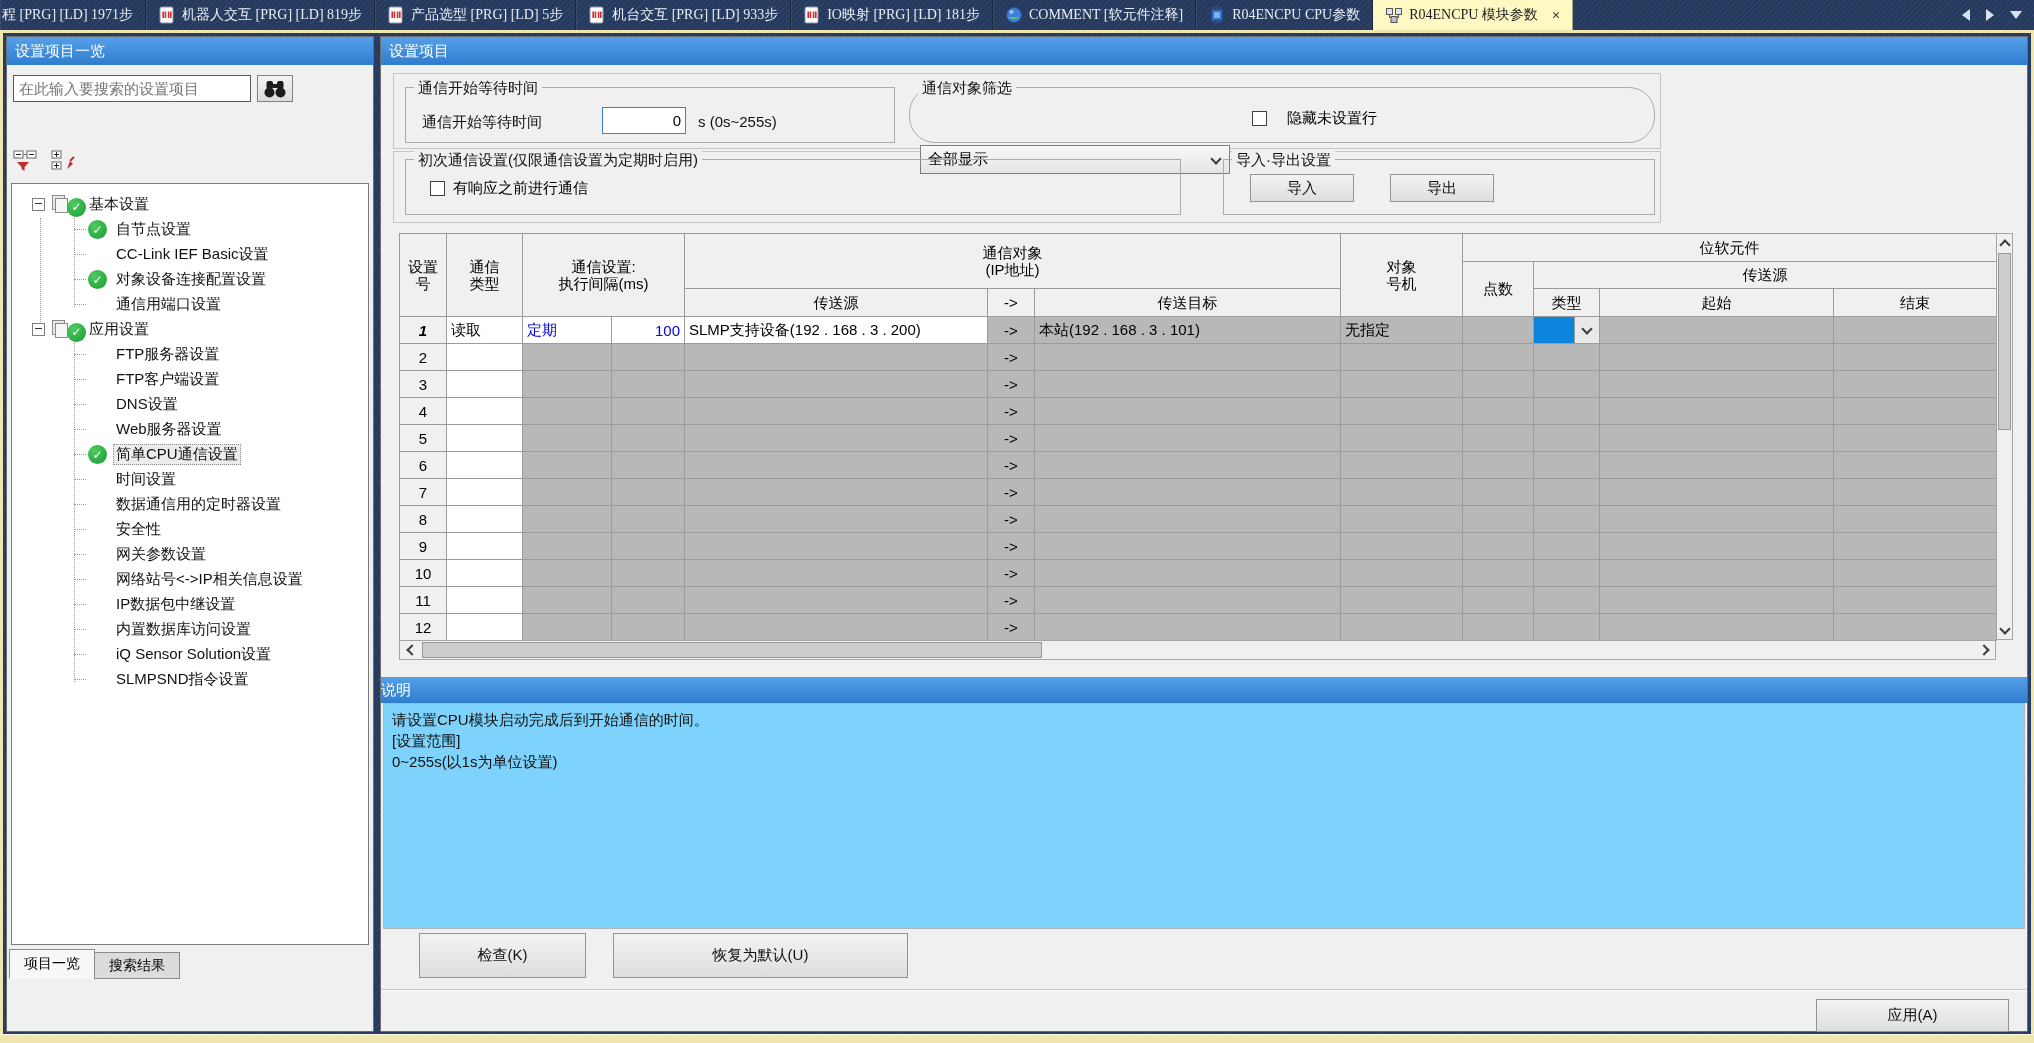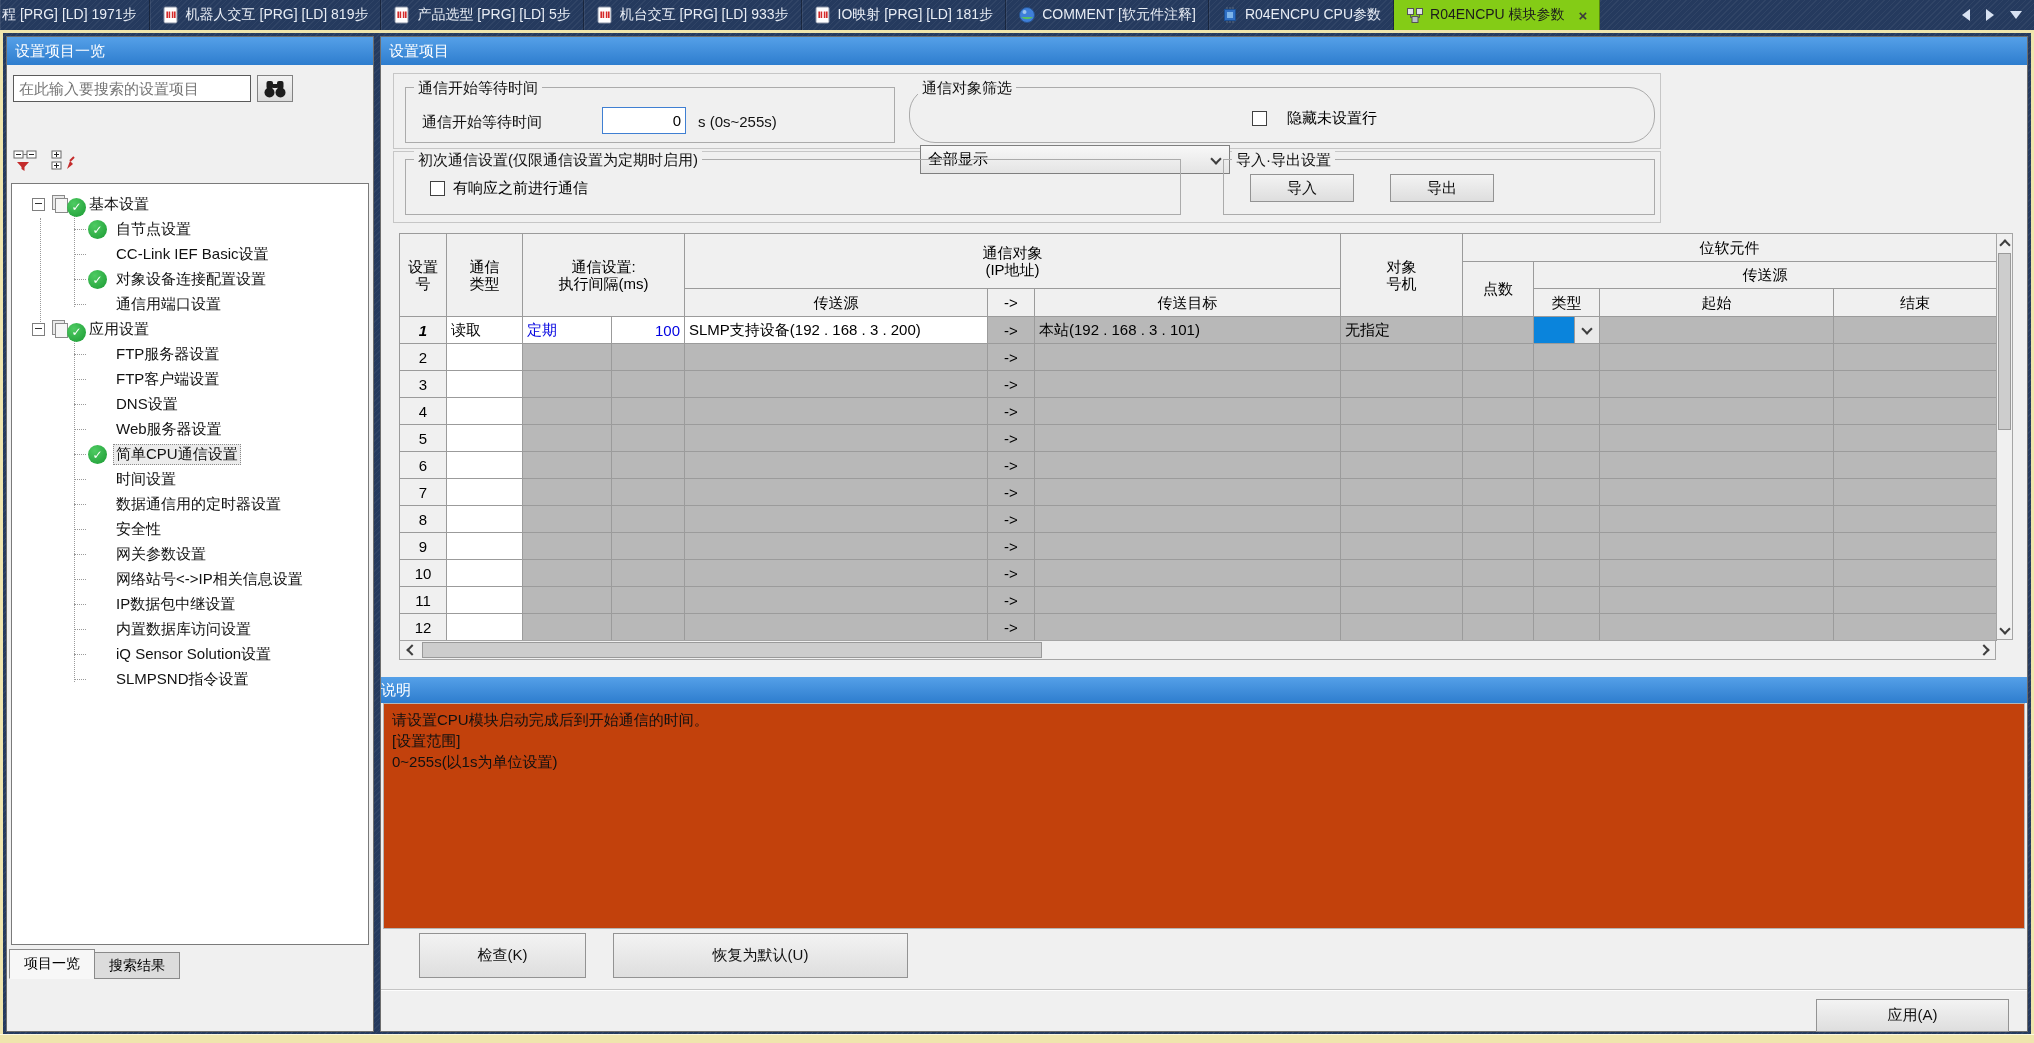--- a/index.html
+++ b/index.html
@@ -4,25 +4,25 @@
 <style>
   html,body{margin:0;padding:0;}
   body{
     width:2034px;height:1043px;position:relative;overflow:hidden;
     font-family:"Liberation Sans","DejaVu Sans",sans-serif;
     background-color:#253a5e;
     background-image:repeating-linear-gradient(135deg,rgba(255,255,255,.05) 0 1px,transparent 1px 4px);
   }
   
   .tabbar{position:absolute;left:0;top:0;width:100%;height:30px;display:flex;align-items:stretch;}
-  .tabstrip{display:flex;align-items:stretch;min-width:0;}
+  .tabstrip{display:flex;align-items:stretch;min-width:0;font-family:Liberation Serif, serif;}
   .tab{display:flex;align-items:center;gap:6px;padding:0 12px;color:#e8edf5;font-size:14px;
        border-right:1px solid rgba(0,0,0,.35);box-shadow:inset 1px 0 0 rgba(255,255,255,.08);white-space:nowrap;cursor:default;}
   .tab:first-child{padding-left:2px;}
-  .tab.active{background:#84cc16;color:#1c1c1c;box-shadow:none;}
+  .tab.active{background:#fef9c3;color:#1c1c1c;box-shadow:none;}
   .ticon{width:18px;height:18px;flex:none;display:inline-flex;}
   .ticon svg{width:18px;height:18px;}
   .tclose{margin-left:8px;color:#3c3c3c;font-size:15px;font-weight:bold;line-height:1;}
   .tabnav{margin-left:auto;display:flex;align-items:center;gap:16px;padding:0 12px;}
   .tri{display:inline-block;width:0;height:0;}
   .tri.left{border-top:6px solid transparent;border-bottom:6px solid transparent;border-right:8px solid #d8e2f2;}
   .tri.right{border-top:6px solid transparent;border-bottom:6px solid transparent;border-left:8px solid #d8e2f2;}
   .tri.down{border-left:6px solid transparent;border-right:6px solid transparent;border-top:8px solid #d8e2f2;}
   
   .fr{position:absolute;background:#efe5ad;}
@@ -122,21 +122,21 @@
   .vs-up{position:absolute;top:1px;left:0;right:0;height:16px;display:flex;align-items:center;justify-content:center;}
   .vs-down{position:absolute;bottom:1px;left:0;right:0;height:16px;display:flex;align-items:center;justify-content:center;}
   .vs-thumb{position:absolute;left:1px;right:1px;top:19px;height:175px;background:#cdcdcd;border:1px solid #9a9a9a;}
   .hscroll{position:absolute;left:18px;top:603px;width:1597px;height:20px;background:#f0f0f0;border:1px solid #a5a5a5;box-sizing:border-box;}
   .hs-left{position:absolute;left:1px;top:0;bottom:0;width:18px;display:flex;align-items:center;justify-content:center;}
   .hs-right{position:absolute;right:1px;top:0;bottom:0;width:18px;display:flex;align-items:center;justify-content:center;}
   .hs-thumb{position:absolute;top:1px;bottom:1px;left:22px;width:618px;background:#cdcdcd;border:1px solid #9a9a9a;}
   
   .desc-header{position:absolute;left:0;top:640px;width:100%;height:26px;background:linear-gradient(180deg,#55a0e8,#2e7dce);
     color:#fff;font-size:15px;display:flex;align-items:center;padding-left:0;box-sizing:border-box;}
-  .desc-body{position:absolute;left:2px;top:666px;width:1642px;height:226px;background:#c2410c;border:1px solid #b5b5b5;
+  .desc-body{position:absolute;left:2px;top:666px;width:1642px;height:226px;background:#7dd3fc;border:1px solid #b5b5b5;
     box-sizing:border-box;padding:5px 8px;font-size:15px;line-height:21px;color:#111;}
   
   #btn-check{left:38px;top:896px;width:167px;height:45px;}
   #btn-restore{left:232px;top:896px;width:295px;height:45px;}
   .divider{position:absolute;left:0;top:952px;width:100%;height:0;border-top:1px solid #c4c4c4;border-bottom:1px solid #fdfdfd;}
   #btn-apply{left:1435px;top:962px;width:193px;height:33px;}
 </style>
 </head>
 <body>
 

